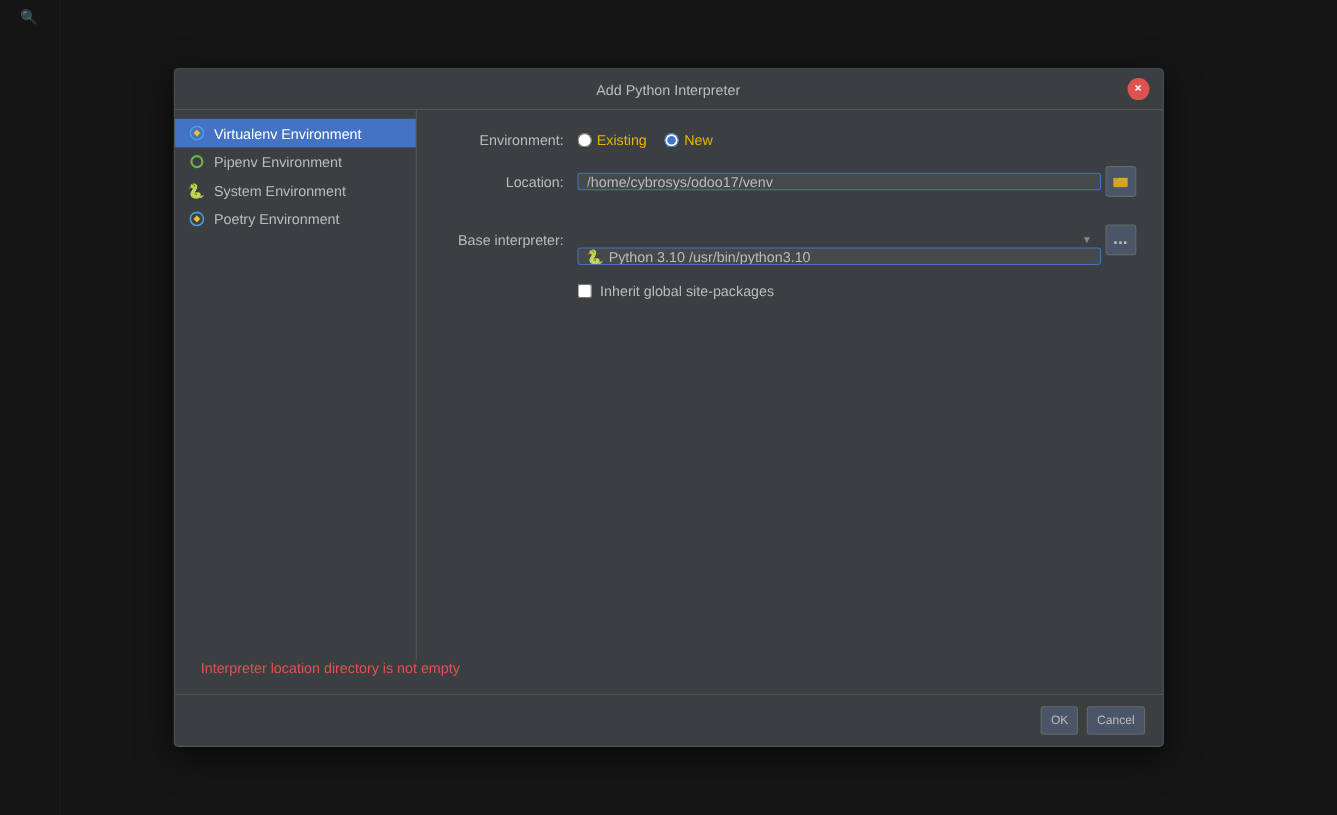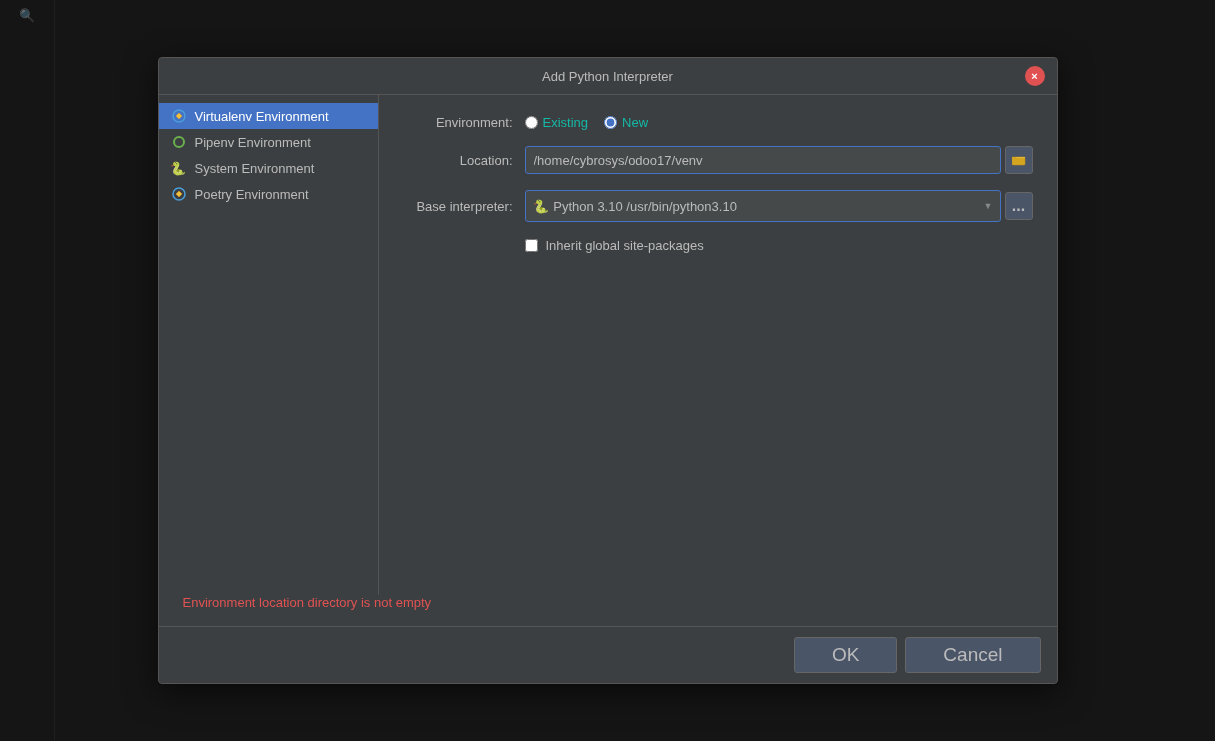--- a/index.html
+++ b/index.html
@@ -154,41 +154,41 @@
       gap: 5px;
       cursor: pointer;
     }
 
     .radio-option input[type="radio"] {
       accent-color: #4472c4;
       cursor: pointer;
     }
 
     .radio-label {
-      color: #14b8a6;
+      color: #eab308;
       font-size: 13px;
     }
 
     .location-input-wrapper {
       display: flex;
       align-items: center;
       flex: 1;
       gap: 4px;
     }
 
     .location-input {
       flex: 1;
       background: #45494a;
       border: 1px solid #4472c4;
       border-radius: 3px;
       color: #bbbbbb;
       font-size: 13px;
       padding: 4px 8px;
       outline: none;
-      height: 28px;
+      height: 16px;
     }
 
     .folder-btn {
       width: 28px;
       height: 28px;
       background: #4b5568;
       border: 1px solid #666;
       border-radius: 3px;
       cursor: pointer;
       display: flex;
@@ -248,23 +248,23 @@
       border-top: 1px solid #555;
       padding: 10px 16px;
       display: flex;
       justify-content: flex-end;
       gap: 8px;
       background: #3c3f41;
       border-radius: 0 0 4px 4px;
     }
 
     .btn {
-      padding: 6px 37px;
+      padding: 6px 8px;
       border-radius: 3px;
-      font-size: 19px;
+      font-size: 11px;
       cursor: pointer;
       border: 1px solid #666;
     }
 
     .btn-ok {
       background: #4b5568;
       color: #bbbbbb;
     }
 
     .btn-cancel {
@@ -301,30 +301,31 @@
       border: 2px solid #6ab04c;
       display: inline-block;
     }
 
     
     
     
 
     .select-dropdown {
       width: 100%;
-      height: 32px;
+      height: 16px;
       background: #45494a;
       border: 1px solid #4472c4;
       border-radius: 3px;
       color: #bbbbbb;
       font-size: 13px;
       padding: 0 8px;
       outline: none;
       cursor: pointer;
       appearance: none;
+      margin-top: 30px;
     }
 
     .dropdown-wrapper {
       position: relative;
       flex: 1;
     }
 
     .dropdown-wrapper::after {
       content: '▼';
       position: absolute;
@@ -440,21 +441,21 @@
 
           <div class="checkbox-row">
             <input type="checkbox" id="inherit-pkgs" style="">
             <label for="inherit-pkgs" class="checkbox-label">Inherit global site-packages</label>
           </div>
 
           <div class="spacer"></div>
         </div>
       </div>
 
-      <div class="error-text">Environment location directory is not empty</div>
+      <div class="error-text">Interpreter location directory is not empty</div>
 
       <div class="dialog-footer">
         <button class="btn btn-ok">OK</button>
         <button class="btn btn-cancel">Cancel</button>
       </div>
 
     </div>
   </div>
 </div>
 

